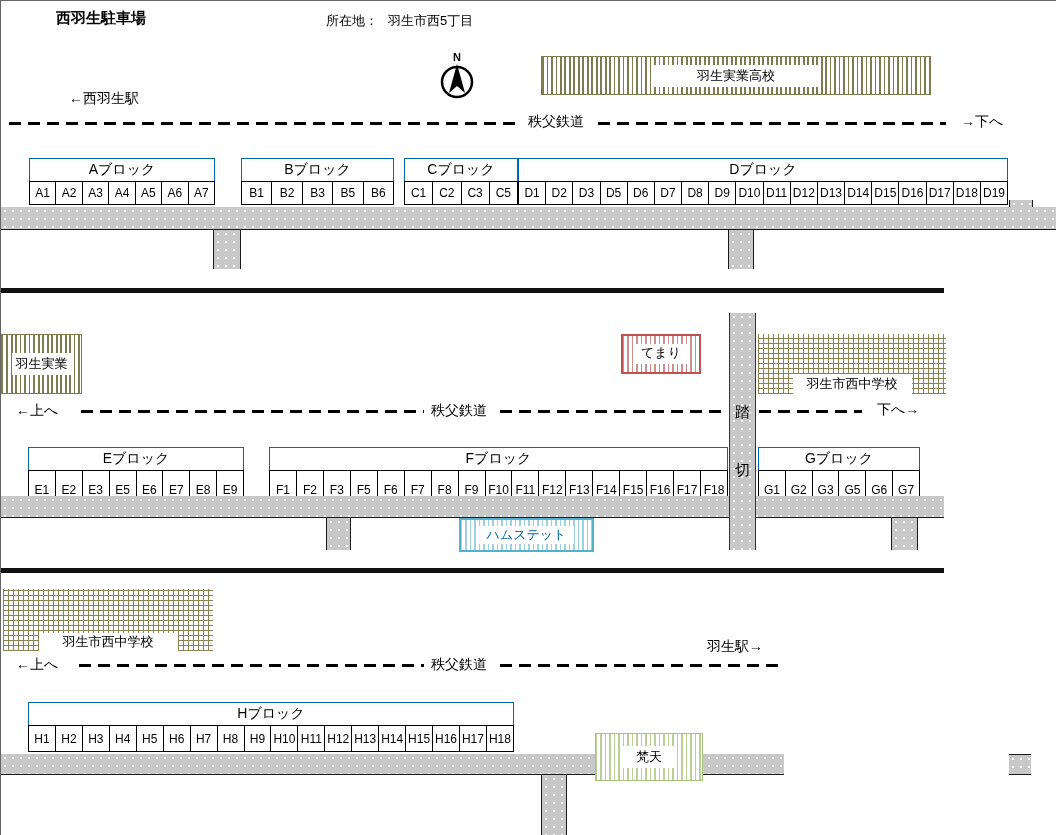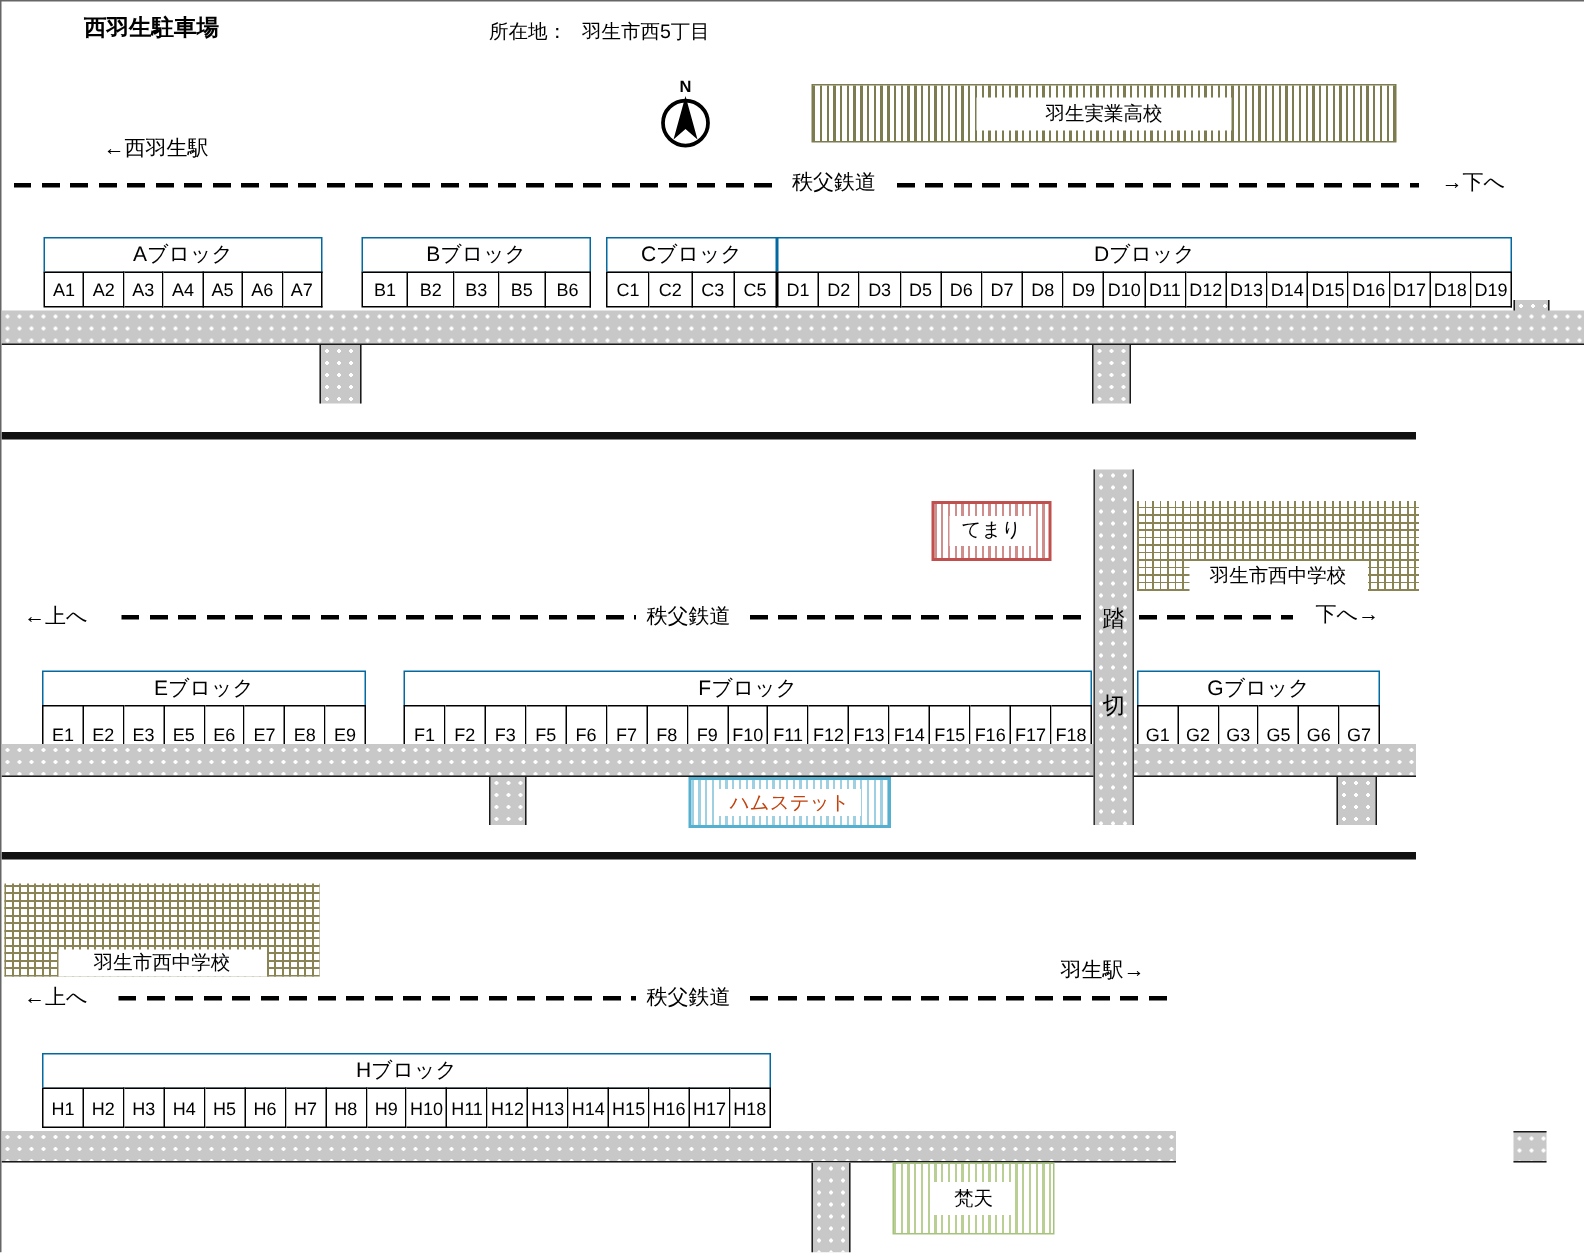--- a/index.html
+++ b/index.html
@@ -184,20 +184,23 @@
       </div>
   </div>
 
   <div class="road road-v" style="left:1008px; top:199px; width:24px; height:8px;"></div>
   <div class="road road-h" style="left:0px; top:206px; width:1056px; height:23px;"></div>
   <div class="road road-v" style="left:212px; top:229px; width:28px; height:39px;"></div>
   <div class="road road-v" style="left:727px; top:229px; width:26px; height:39px;"></div>
 
   <div class="bline" style="left:0px; top:287px; width:943px;"></div>
 
+  <div class="lm hatch-v-olive" style="left:0px; top:333px; width:81px; height:60px;">
+    <div class="lm-label" style="padding:3px 4px;">羽生実業</div>
+  </div>
 
   <div class="lm hatch-v-red" style="left:620px; top:333px; width:80px; height:40px;">
     <div class="lm-label" style="padding:2px 8px;">てまり</div>
   </div>
 
   <div class="lm hatch-grid-olive" style="left:757px; top:333px; width:188px; height:60px;">
     <div class="lm-label" style="padding:2px 14px;">羽生市西中学校</div>
   </div>
 
   <div class="crossing">
@@ -257,21 +260,21 @@
         <div class="cell">G6</div>
         <div class="cell">G7</div>
       </div>
   </div>
 
   <div class="road road-h" style="left:0px; top:495px; width:943px; height:22px;"></div>
   <div class="road road-v" style="left:325px; top:517px; width:25px; height:32px;"></div>
   <div class="road road-v" style="left:890px; top:517px; width:27px; height:32px;"></div>
 
   <div class="lm hatch-v-blue" style="left:458px; top:517px; width:135px; height:34px;">
-    <div class="lm-label" style="padding:1px 8px; color:#c2410c;">ハムステット</div>
+    <div class="lm-label" style="padding:1px 8px; color:#0369a1;">ハムステット</div>
   </div>
 
   <div class="bline" style="left:0px; top:567px; width:943px;"></div>
 
   <div class="lm hatch-grid-olive" style="left:2px; top:588px; width:210px; height:62px;">
     <div class="lm-label" style="padding:1px 24px;">羽生市西中学校</div>
   </div>
 
   <div class="txt dir" style="left:706px; top:637px;">羽生駅→</div>
 
@@ -301,17 +304,17 @@
         <div class="cell">H16</div>
         <div class="cell">H17</div>
         <div class="cell">H18</div>
       </div>
   </div>
 
   <div class="road road-h" style="left:0px; top:753px; width:783px; height:21px;"></div>
   <div class="road road-h" style="left:1008px; top:753px; width:22px; height:21px; border-top:1px solid #1a1a1a;"></div>
   <div class="road road-v" style="left:540px; top:774px; width:26px; height:61px;"></div>
 
-  <div class="lm hatch-v-green" style="left:594px; top:774px; width:108px; height:48px;">
+  <div class="lm hatch-v-green" style="left:594px; top:732px; width:108px; height:48px;">
     <div class="lm-label" style="padding:3px 14px;">梵天</div>
   </div>
 
 </div>
 
 </body></html>

